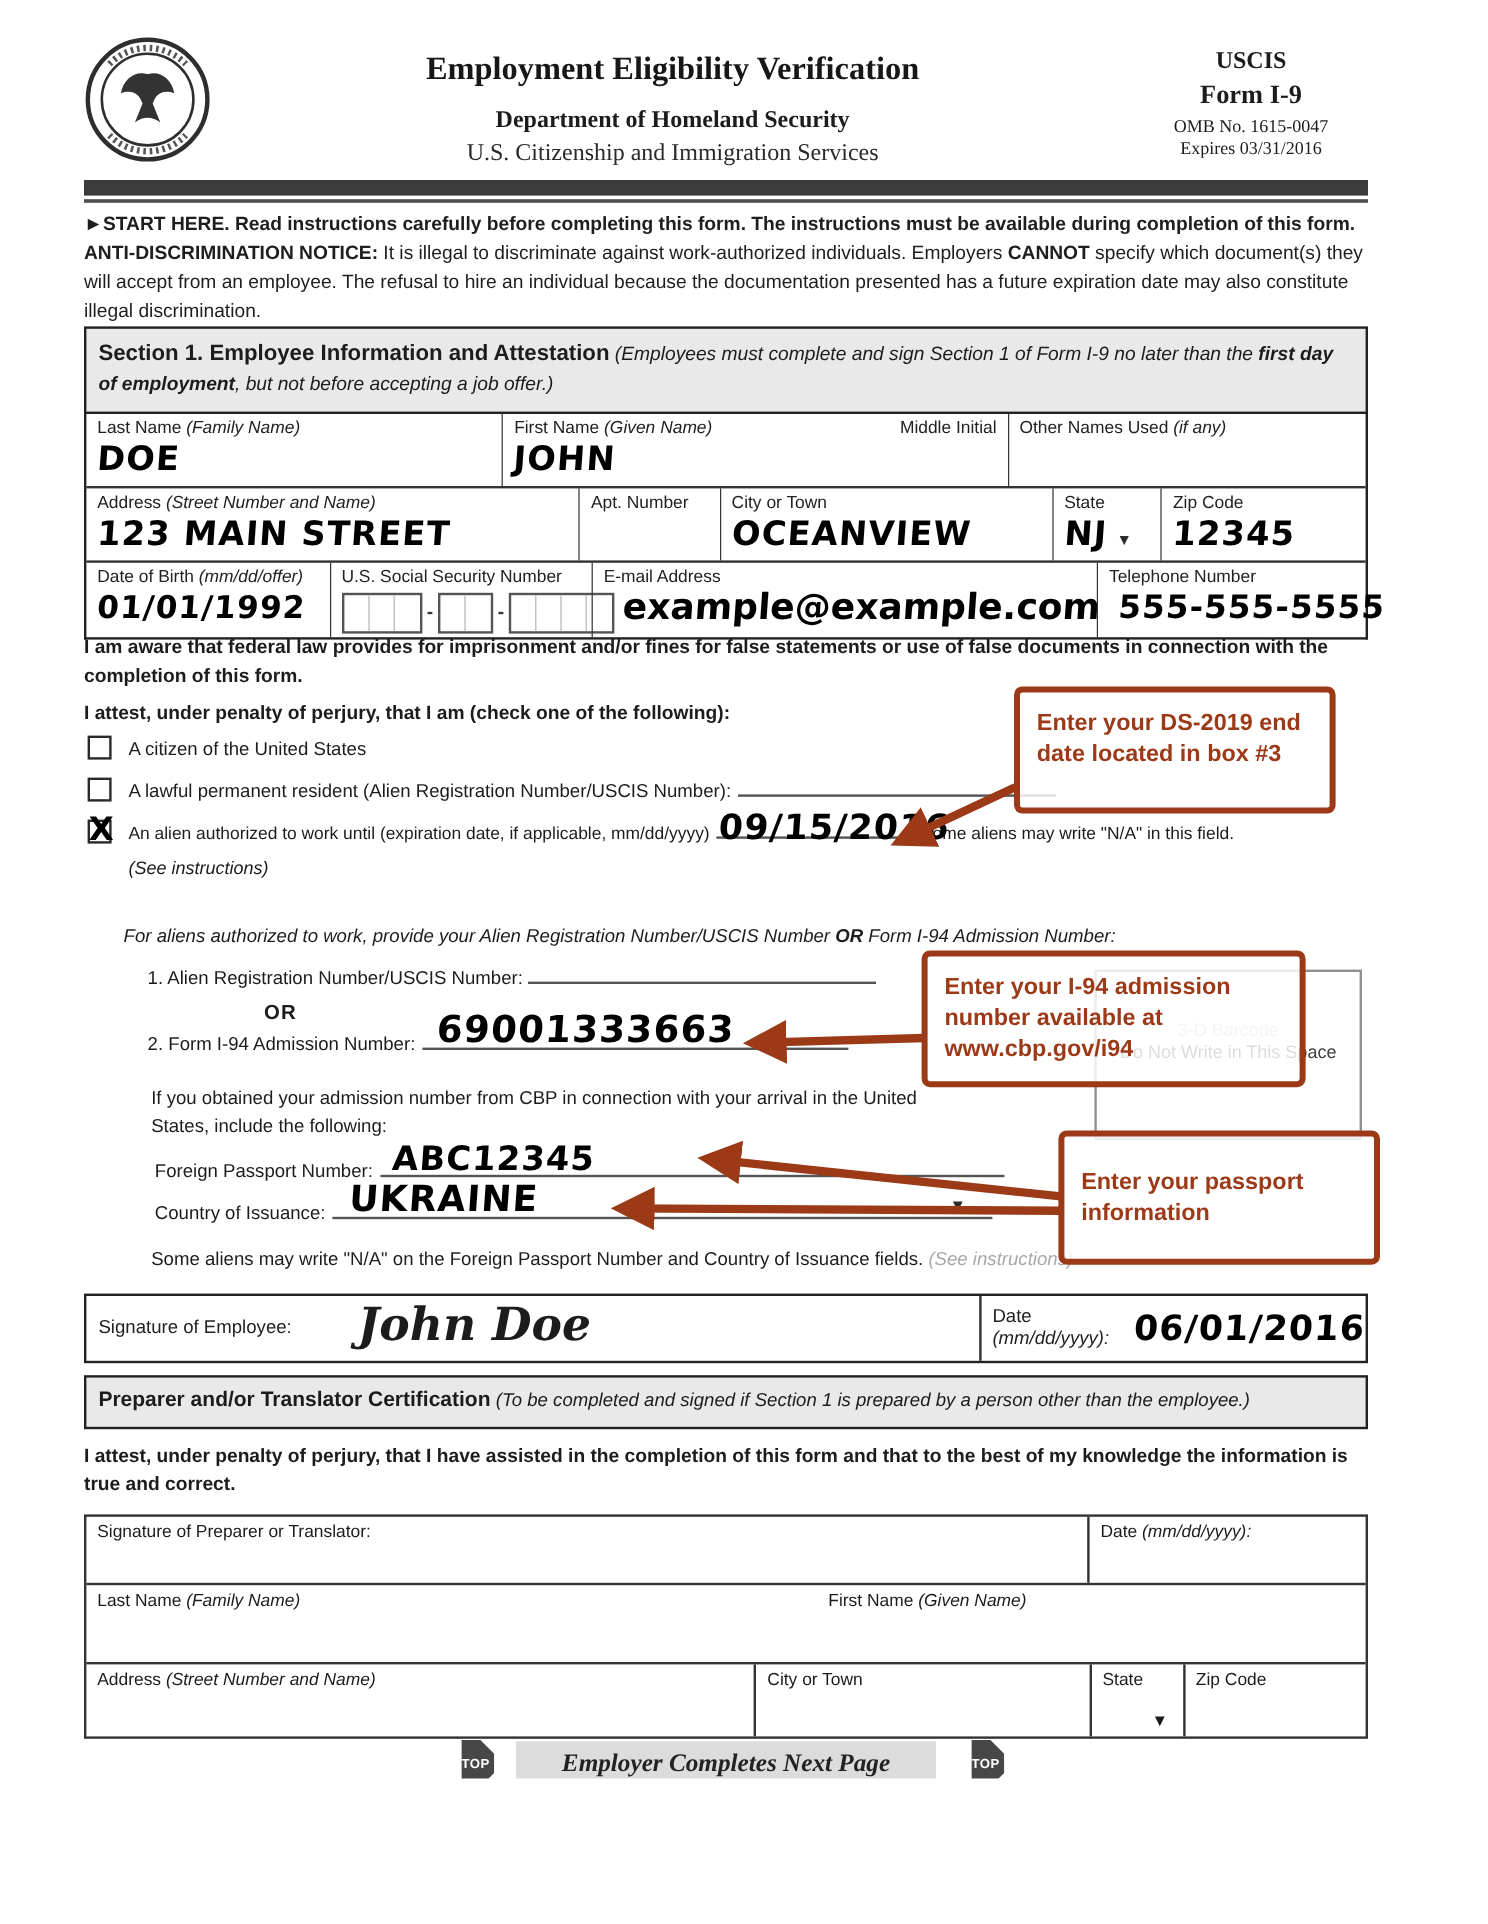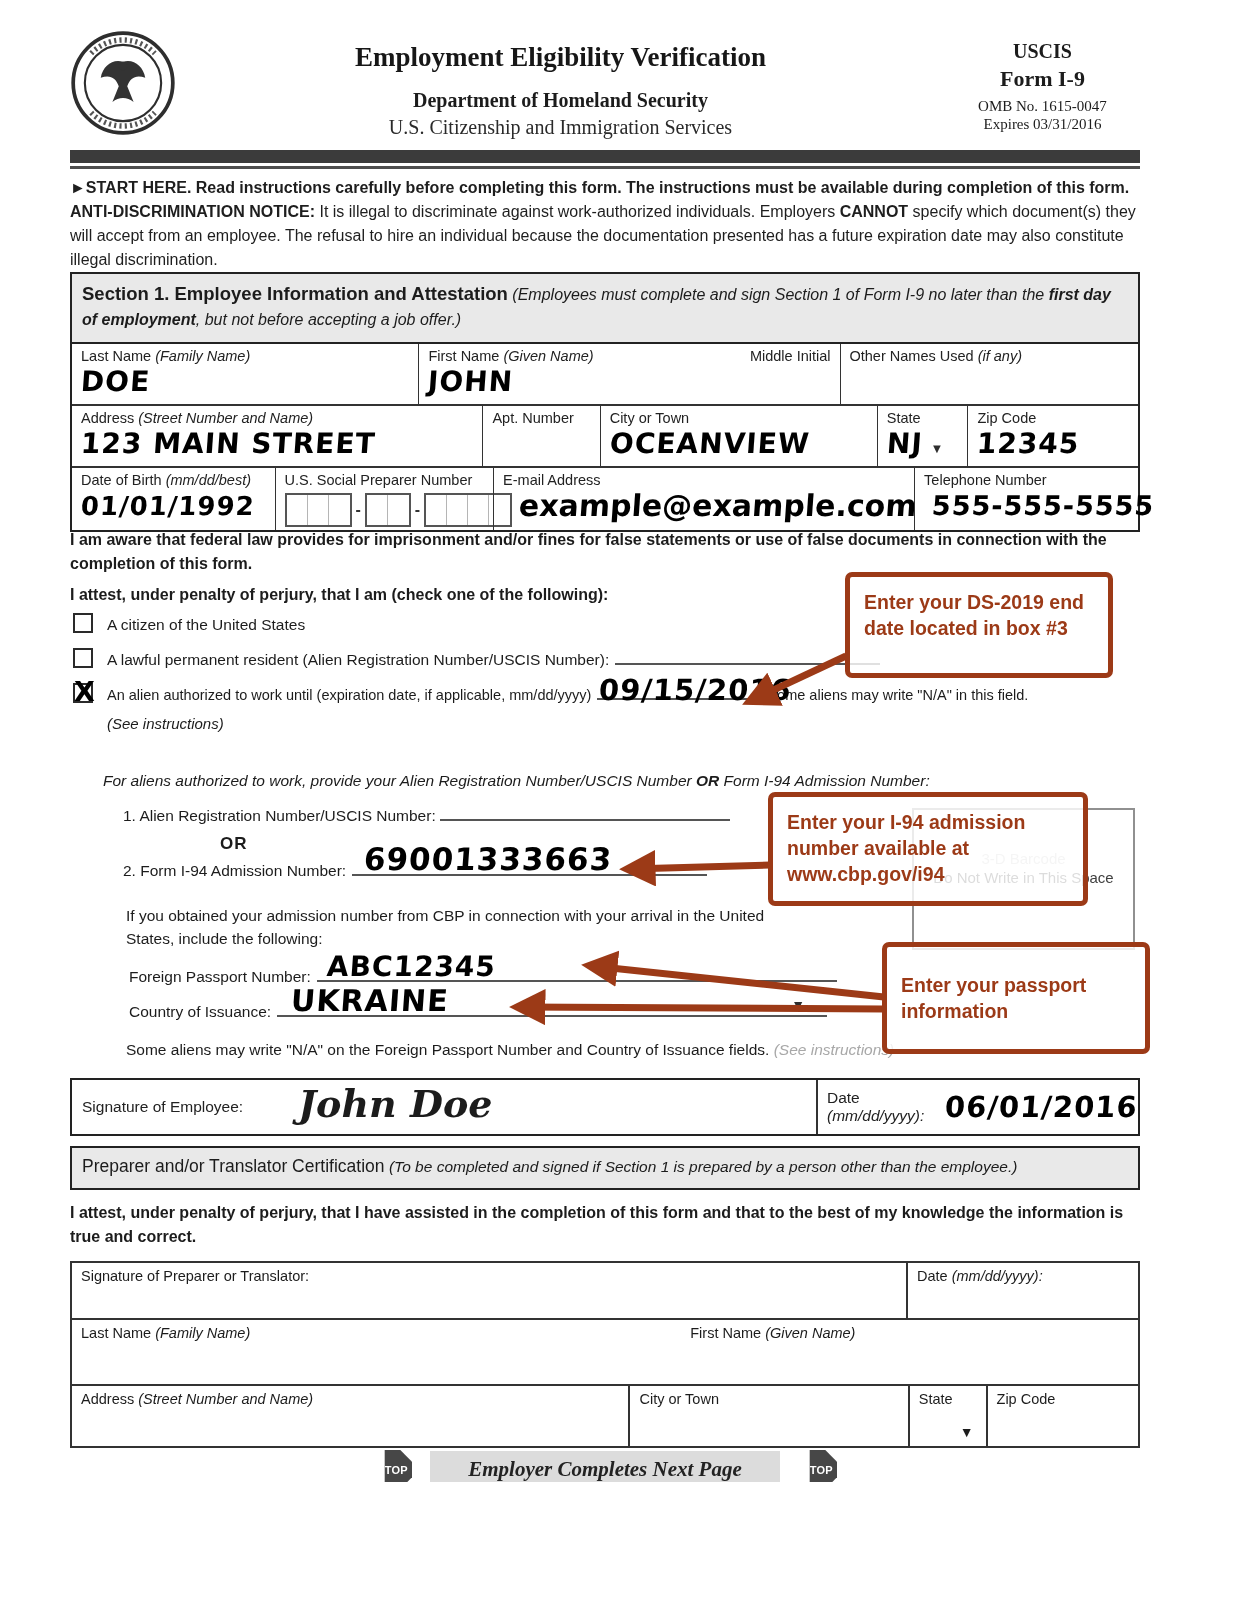--- a/index.html
+++ b/index.html
@@ -93,21 +93,21 @@
   #sigrow { left:70px; top:1078px; width:1070px; height:58px; border:2.5px solid #222; display:flex; align-items:stretch; }
   .sig-l { flex:1; display:flex; align-items:center; padding-left:10px; }
   .sig-l .script { font-size:38px; margin-left:55px; margin-top:-8px; }
   .sig-r { width:322px; border-left:2px solid #333; display:flex; align-items:center; padding-left:9px; }
   .sig-r .hw { font-size:29px; margin-left:6px; }
   .flabel { font-size:15.5px; color:#222; }
 
   
   #prep { left:70px; top:1146px; width:1070px; }
   .prep-head { border:2.5px solid #222; background:#e9e9e9; padding:6px 10px 9px; line-height:24px; }
-  .prep-head .ttl { font-size:17.5px; font-weight:normal; }
+  .prep-head .ttl { font-size:17.5px; font-weight:bold; }
   .prep-head .sub { font-style:italic; font-size:15.5px; }
   .prep-attest { margin-top:11px; font-size:16px; font-weight:bold; line-height:24px; }
   .ptbl { margin-top:12px; border:2px solid #333; }
   .prow { display:flex; border-top:2px solid #333; position:relative; }
   .prow:first-child { border-top:none; }
   .pcell { border-left:2px solid #333; padding:5px 9px; font-size:14.5px; position:relative; }
   .pcell:first-child { border-left:none; }
   .pr1 { height:55px; } .pr2 { height:66px; } .pr3 { height:62px; }
   .fn-label { position:absolute; left:58%; top:5px; }
   .state-caret { position:absolute; right:12px; bottom:6px; font-size:14px; }
@@ -227,25 +227,25 @@
           <div class="lbl">State</div>
           <div class="val"><span class="hw">NJ</span> <span class="caret">▼</span></div>
         </div>
         <div class="cell" style="width:16%">
           <div class="lbl">Zip Code</div>
           <div class="val hw">12345</div>
         </div>
       </div>
       <div class="row r3h">
         <div class="cell" style="width:19%">
-          <div class="lbl"><span>Date of Birth</span> <span class="it">(mm/dd/best)</span></div>
+          <div class="lbl"><span>Date of Birth</span> <span class="it">(mm/dd/offer)</span></div>
           <div class="val hw" style="font-size:26px">01/01/1992</div>
         </div>
         <div class="cell" style="width:20.5%">
-          <div class="lbl">U.S. Social Preparer Number</div>
+          <div class="lbl">U.S. Social Security Number</div>
           <div class="ssn">
             <span class="ssg">
                 <i></i>
                 <i></i>
                 <i></i>
               </span>
             <span class="dash">-</span>
             <span class="ssg">
                 <i></i>
                 <i></i>

